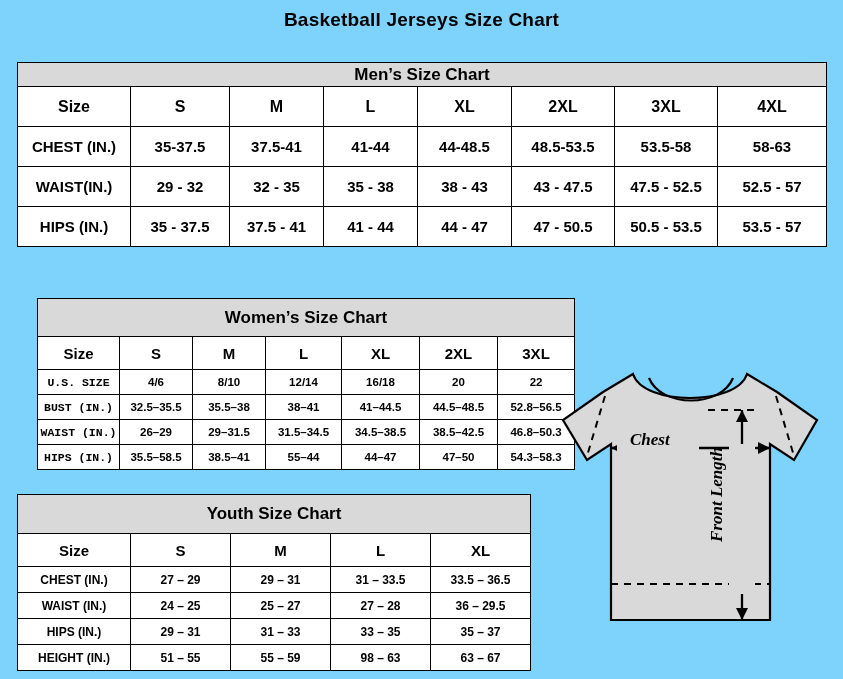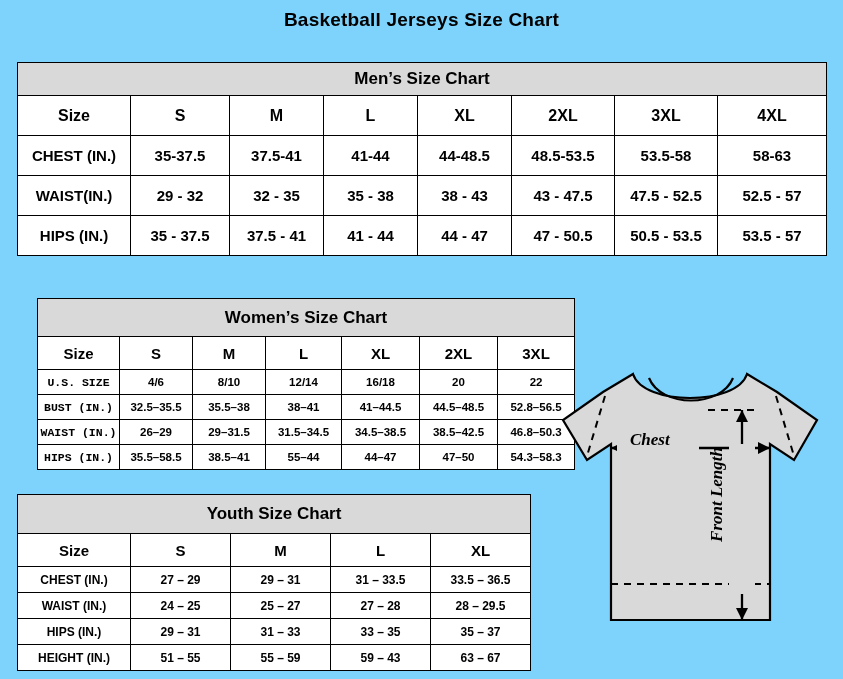--- a/index.html
+++ b/index.html
@@ -38,21 +38,21 @@
   .caption-cell {
     background: #d9d9d9;
   }
 
   
   #men-chart {
     position: absolute;
     left: 17px; top: 62px;
     width: 809px;
   }
-  #men-chart .caption-cell { height: 33px; font-size: 17px; }
+  #men-chart .caption-cell { height: 24px; font-size: 17px; }
   #men-chart .hdr-row td { height: 40px; font-size: 16px; }
   #men-chart .data-row td { height: 40px; font-size: 15px; }
   #men-chart .row-label { font-size: 14px; }
 
   
   #women-chart {
     position: absolute;
     left: 17px; top: 298px;
     width: 537px;
     margin-left: 20px;
@@ -248,34 +248,34 @@
         <td>27  –  29</td>
         <td>29  –  31</td>
         <td>31  –  33.5</td>
         <td>33.5  –  36.5</td>
       </tr>
       <tr class="data-row">
         <td class="row-label">WAIST  (IN.)</td>
         <td>24  –  25</td>
         <td>25  –  27</td>
         <td>27  –  28</td>
-        <td>28  –  29.5</td>
+        <td>36  –  29.5</td>
       </tr>
       <tr class="data-row">
         <td class="row-label">HIPS  (IN.)</td>
         <td>29  –  31</td>
         <td>31  –  33</td>
         <td>33  –  35</td>
         <td>35  –  37</td>
       </tr>
       <tr class="data-row">
         <td class="row-label">HEIGHT  (IN.)</td>
         <td>51  –  55</td>
         <td>55  –  59</td>
-        <td>59  –  43</td>
+        <td>98  –  63</td>
         <td>63  –  67</td>
       </tr>
     </tbody>
   </table>
 
   <div id="shirt-diagram">
     <svg width="290" height="310" viewBox="0 0 290 310">
 
       <path d="M 88 22
                L 58 40 L 18 68 L 42 108 L 66 92 L 66 268

